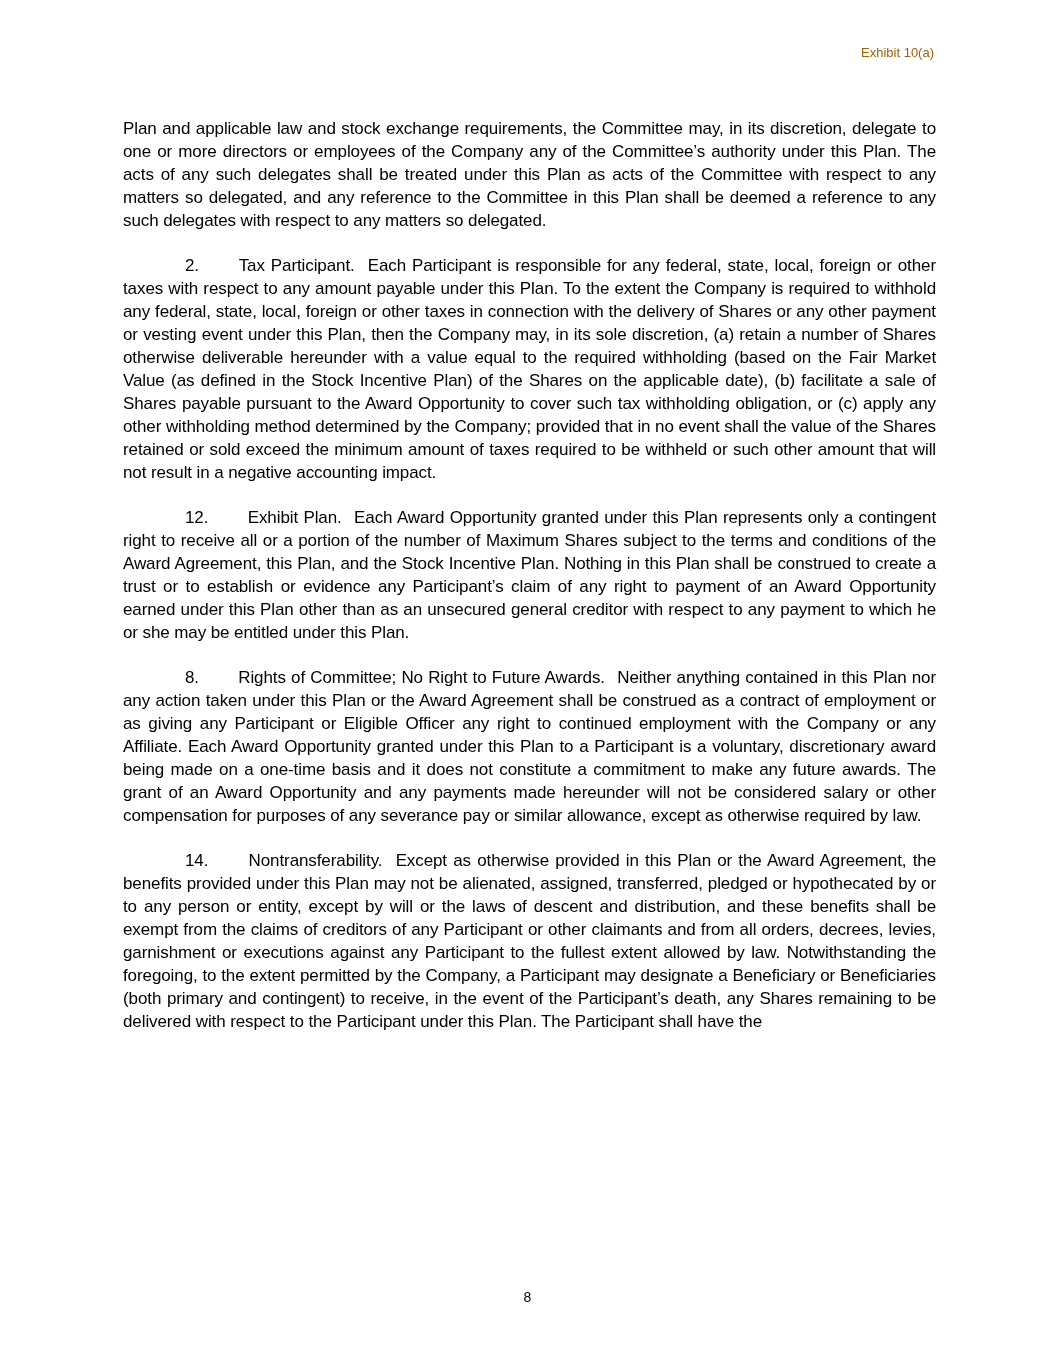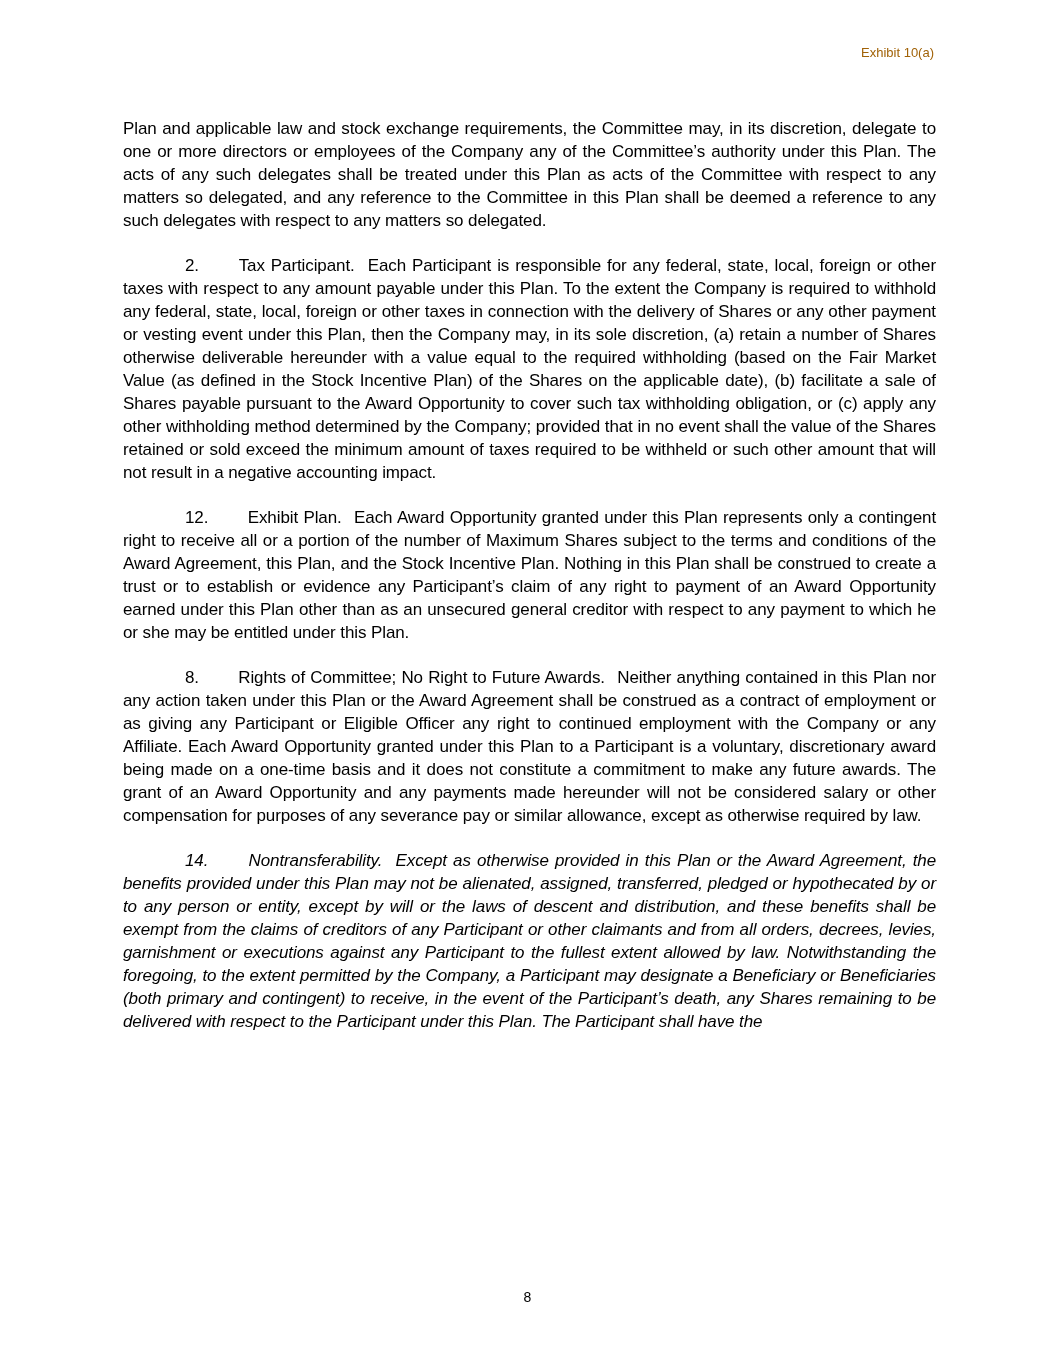--- a/index.html
+++ b/index.html
@@ -25,21 +25,21 @@
     position: absolute;
     top: 117px;
     left: 123px;
     width: 813px;
     font-size: 17px;
     line-height: 23px;
     text-align: justify;
     letter-spacing: -0.1px;
   }
   .para { margin: 0 0 22px 0; }
-  .para:last-child { margin-bottom: 0; font-style: italic; }
+  .para:last-child { margin-bottom: 0; }
   .para.numbered { text-indent: 62px; }
   .para-number { padding-right: 34px; }
   .para-heading { padding-right: 7px; }
   .page-number {
     position: absolute;
     bottom: 60px;
     left: 0;
     width: 100%;
     text-align: center;
     font-size: 14px;

